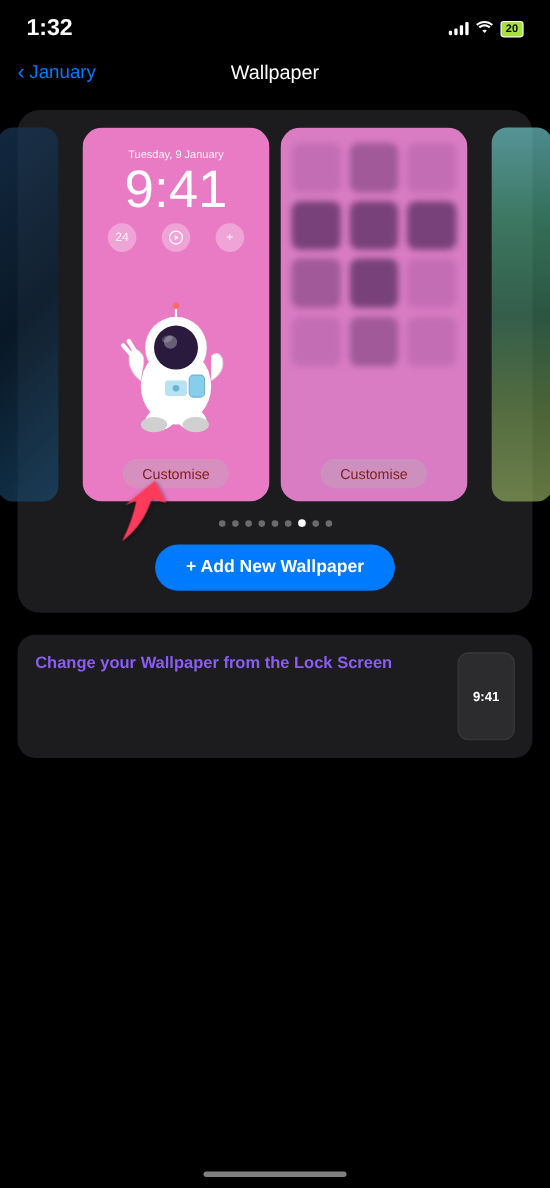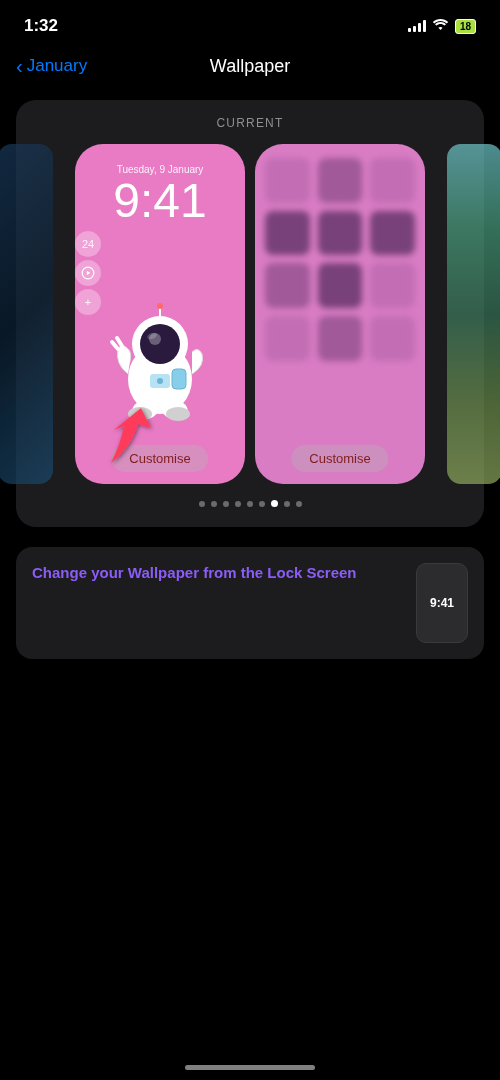--- a/index.html
+++ b/index.html
@@ -16,21 +16,21 @@
 
     
     .status-bar {
       display: flex;
       justify-content: space-between;
       align-items: center;
       padding: 12px 24px 4px;
       height: 44px;
     }
     .status-time {
-      font-size: 17px;
+      font-size: 21px;
       font-weight: 600;
       color: #fff;
     }
     .status-icons {
       display: flex;
       align-items: center;
       gap: 6px;
     }
     .signal-bars {
       display: flex;
@@ -139,21 +139,21 @@
       height: 340px;
       border-radius: 14px;
       overflow: hidden;
       opacity: 0.7;
       background: linear-gradient(to bottom, #6ec6ca, #4a9e7e, #3d7a5e, #6b8e4e, #8faa5e);
     }
 
     .wallpaper-preview {
       width: 170px;
       height: 340px;
-      border-radius: 28px;
+      border-radius: 18px;
       overflow: hidden;
       position: relative;
       flex-shrink: 0;
     }
 
     
     .lock-screen-preview {
       background: #e87bc4;
       position: relative;
       width: 100%;
@@ -170,23 +170,22 @@
       text-align: center;
       font-size: 48px;
       font-weight: 200;
       color: #fff;
       line-height: 1;
       margin-top: 2px;
     }
     .lock-widgets {
       display: flex;
       justify-content: center;
-      gap: 3px;
+      gap: 23px;
       margin-top: 6px;
-      flex-direction: column;
     }
     .lock-widget-circle {
       width: 26px;
       height: 26px;
       border-radius: 50%;
       background: rgba(255,255,255,0.3);
       display: flex;
       align-items: center;
       justify-content: center;
       font-size: 11px;
@@ -357,36 +356,35 @@
       <span style="height:9px"></span>
       <span style="height:12px"></span>
     </div>
     <span class="wifi-icon">
       <svg width="17" height="13" viewBox="0 0 17 13" fill="white">
         <path d="M8.5 3C10.9 3 13.1 3.9 14.8 5.4L16.2 4C14.1 2.1 11.4 1 8.5 1C5.6 1 2.9 2.1 0.8 4L2.2 5.4C3.9 3.9 6.1 3 8.5 3Z"></path>
         <path d="M8.5 6C10.1 6 11.5 6.6 12.6 7.6L14 6.2C12.5 4.8 10.6 4 8.5 4C6.4 4 4.5 4.8 3 6.2L4.4 7.6C5.5 6.6 6.9 6 8.5 6Z"></path>
         <path d="M8.5 9C9.3 9 10 9.3 10.6 9.8L8.5 12L6.4 9.8C7 9.3 7.7 9 8.5 9Z"></path>
       </svg>
     </span>
-    <span class="battery-badge">18</span>
+    <span class="battery-badge">20</span>
   </div>
 </div>
 
 <div class="nav-bar">
   <div class="nav-back">
     <span class="nav-back-chevron">‹</span>
     <span>January</span>
   </div>
   <span class="nav-title">Wallpaper</span>
 </div>
 
 <div class="main-content">
 
   <div class="wallpaper-card">
-    <div class="current-label">CURRENT</div>
 
     <div class="previews-container">
 
       <div class="peek-left"></div>
 
       <div class="wallpaper-preview">
         <div class="lock-screen-preview">
           <div class="lock-date">Tuesday, 9 January</div>
           <div class="lock-time">9:41</div>
           <div class="lock-widgets">
@@ -480,20 +478,21 @@
       <div class="dot"></div>
       <div class="dot"></div>
       <div class="dot"></div>
       <div class="dot"></div>
       <div class="dot"></div>
       <div class="dot active"></div>
       <div class="dot"></div>
       <div class="dot"></div>
     </div>
 
+    <button class="add-btn">+ Add New Wallpaper</button>
   </div>
 </div>
 
 <div class="info-card">
   <div class="info-text">
     <div class="info-title">Change your Wallpaper from the Lock Screen</div>
   </div>
   <div class="info-phone-preview">
     <span>9:41</span>
   </div>

